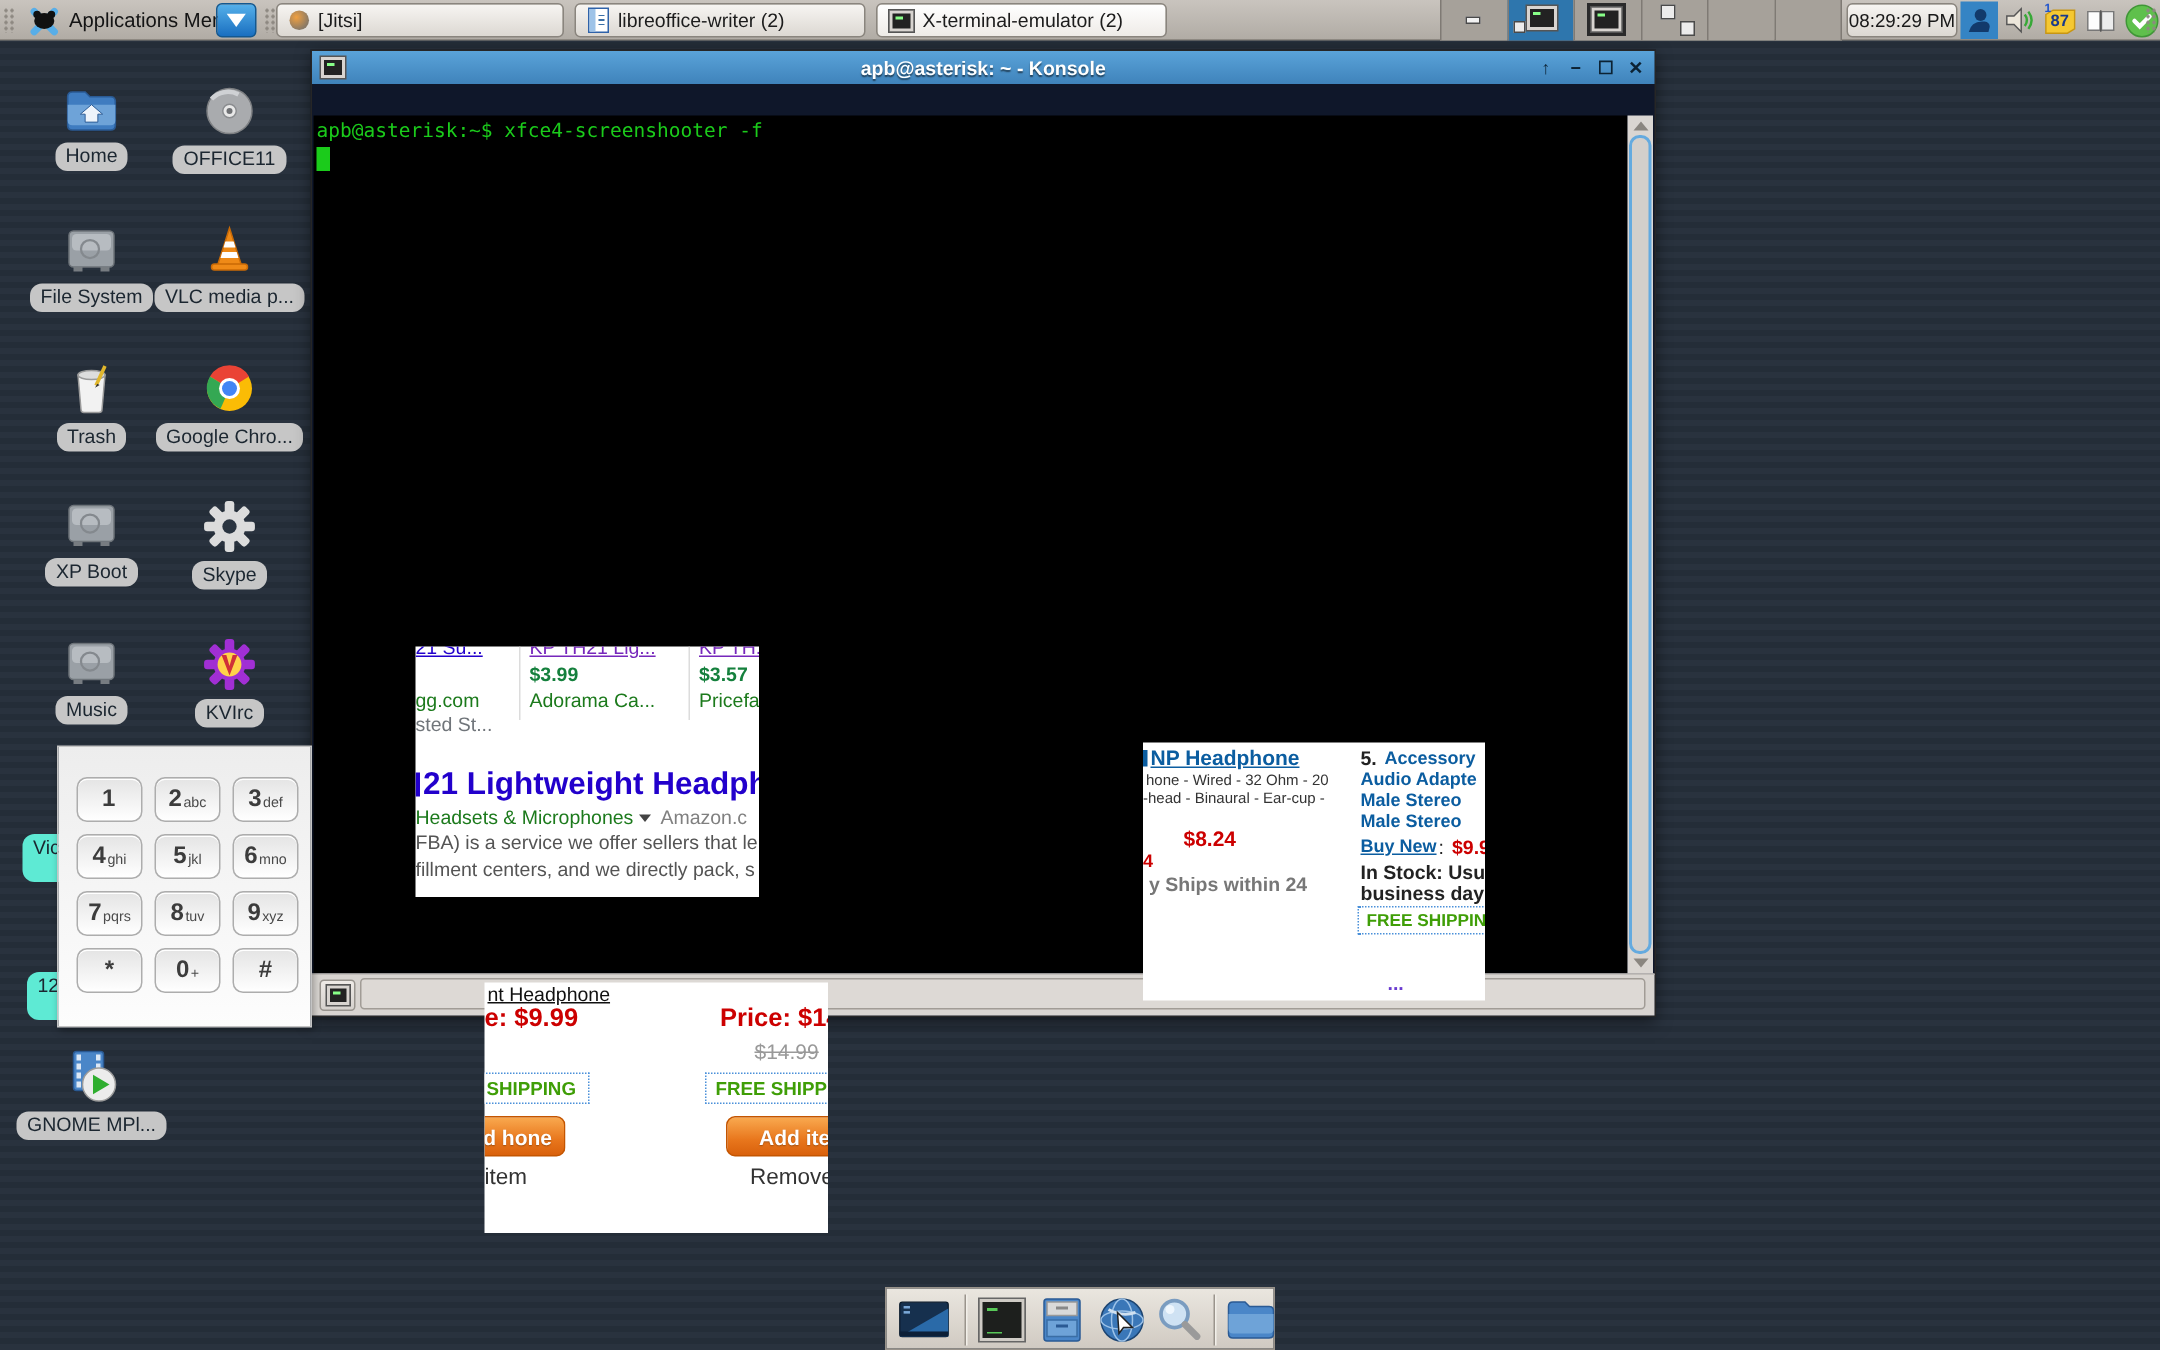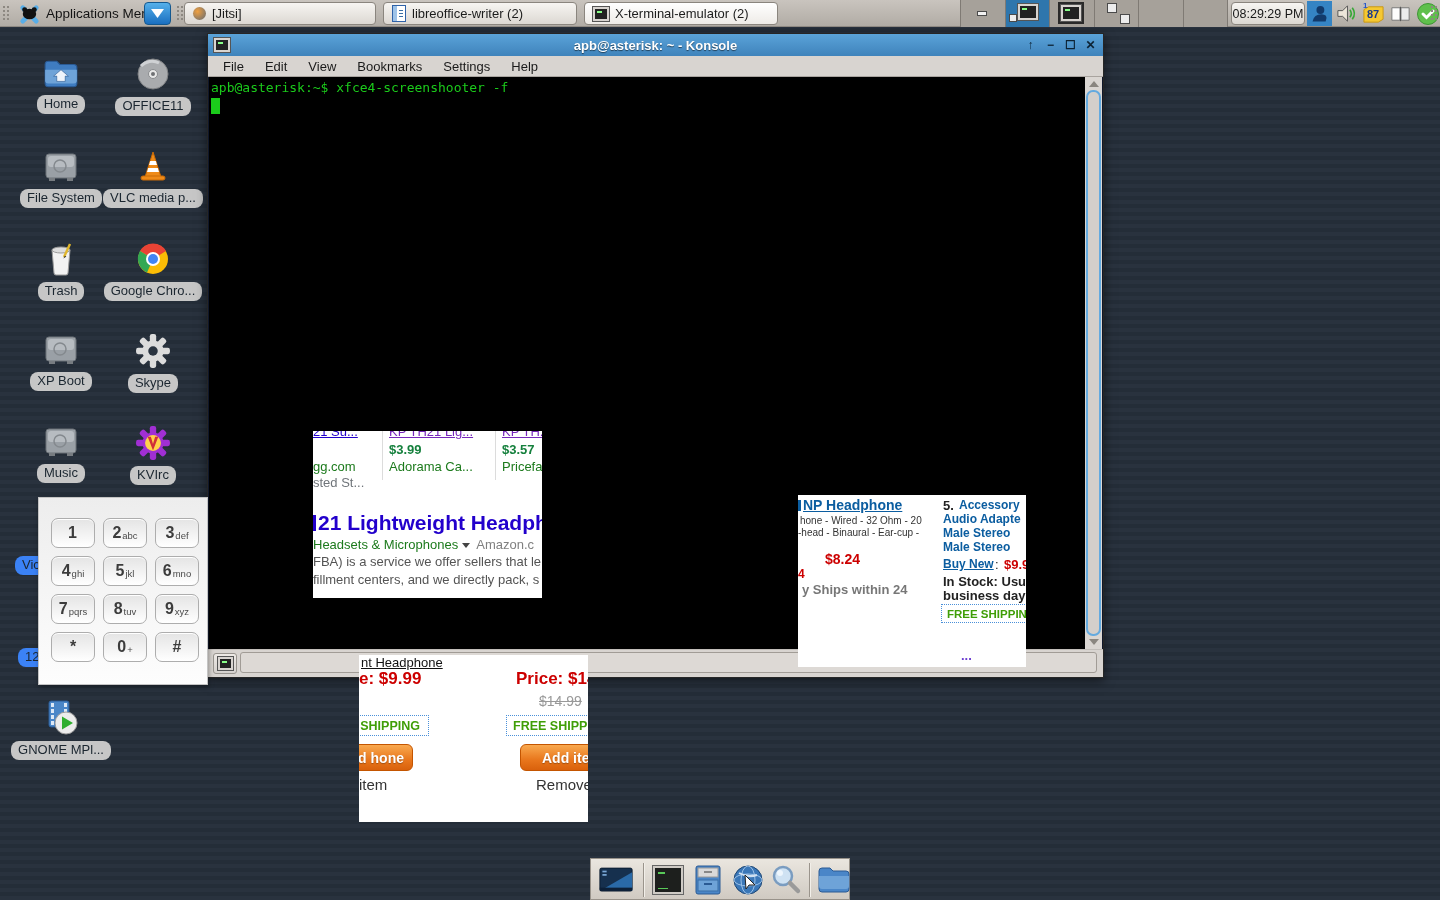--- a/index.html
+++ b/index.html
@@ -46,22 +46,22 @@
   .tray { position:absolute; left:1307px; top:1px; height:25px; display:flex; gap:2px; }
   .tray-item { width:25px; height:25px; display:flex; align-items:center; justify-content:center; position:relative; }
   .tray-item.hl { background:#3584c4; }
   .badge-num { position:absolute; left:6px; top:7px; font-size:11px; font-weight:bold; color:#1a3a8c; }
   .badge-num-small { position:absolute; left:2px; top:0; font-size:8px; font-weight:bold; color:#2255cc; }
 
   
   .desk-icon { position:absolute; width:90px; display:flex; flex-direction:column; align-items:center; z-index:1; }
   .desk-label { margin-top:5px; background:#c6c6c6; color:#1b2630; font-size:13px; border-radius:8px;
     padding:1px 7px 3px; white-space:nowrap; }
-  .pill-partial { position:absolute; background:#3b82f6; color:#1b2630; font-size:13px; border-radius:8px;
-    padding:1px 7px 3px; z-index:1; overflow:hidden; }
+  .pill-partial { position:absolute; background:#5eead4; color:#1b2630; font-size:13px; border-radius:8px;
+    padding:1px 7px 16px; z-index:1; overflow:hidden; }
 
   
   .keypad { position:absolute; left:38px; top:497px; width:170px; height:188px; z-index:20;
     background:linear-gradient(#ededed,#fdfdfd); border:1px solid #c4c4c4; box-shadow:1px 2px 5px rgba(0,0,0,.35); }
   .kp-btn { position:absolute; width:44px; height:30px; border:1px solid #adadad; border-radius:7px;
     background:linear-gradient(#e4e4e4,#ffffff); box-shadow:inset 0 1px 0 #fff;
     display:flex; align-items:center; justify-content:center; gap:1px; }
   .kp-digit { font-size:16px; font-weight:bold; color:#3c3c3c; }
   .kp-letters { font-size:9.5px; color:#4a4a4a; margin-top:4px; }
 
@@ -88,21 +88,21 @@
   .sb-down { bottom:4px; border-top:6px solid #8a8680; }
   .sb-thumb { position:absolute; left:1px; right:1px; top:13px; bottom:13px; background:#d3cfcb;
     border:2px solid #64aadf; border-radius:7px; }
   .bottombar { position:absolute; left:0; right:0; bottom:0; height:28px; background:#d8d4d0; border-top:1px solid #c2beba; }
   .bb-icon-btn { position:absolute; left:5px; top:3px; width:24px; height:21px; border:1px solid #98948e; border-radius:3px;
     background:linear-gradient(#eeeae6,#d5d1cd); display:flex; align-items:center; justify-content:center; }
   .bb-tab { position:absolute; left:32px; right:6px; top:2px; bottom:4px; border:1px solid #a19c96; border-radius:3px;
     background:#ddd9d5; }
 
   
-  .fragment { position:absolute; background:#fff; overflow:hidden; z-index:15;margin-left:36px; }
+  .fragment { position:absolute; background:#fff; overflow:hidden; z-index:15; }
   .frag-a { left:277px; top:431px; width:229px; height:167px; }
   .frag-b { left:762px; top:495px; width:228px; height:172px; }
   .frag-c { left:323px; top:655px; width:229px; height:167px; }
   .card-divider { position:absolute; top:0; width:1px; height:49px; background:#dcdcdc; }
   .g-link { position:absolute; font-size:13px; text-decoration:underline; white-space:nowrap; }
   .g-link.blue { color:var(--link-blue,#2200cc); }
   .g-link.purple { color:var(--visited-purple,#7627bb); }
   .g-price { position:absolute; font-size:13px; font-weight:bold; color:#15803d; }
   .g-seller { position:absolute; font-size:13px; color:var(--seller-green,#1c7a1c); white-space:nowrap; }
   .g-gray { position:absolute; font-size:13px; color:#70757a; white-space:nowrap; }
@@ -382,28 +382,20 @@
   <div class="titlebar">
     <span class="mini-term title-ico"></span>
     <span class="title-text">apb@asterisk: ~ - Konsole</span>
     <span class="tb-controls">
       <span class="tb-btn">↑</span>
       <span class="tb-btn">−</span>
       <span class="tb-btn">☐</span>
       <span class="tb-btn">✕</span>
     </span>
   </div>
-  <div class="menubar">
-    <span class="menu-item">File</span>
-    <span class="menu-item">Edit</span>
-    <span class="menu-item">View</span>
-    <span class="menu-item">Bookmarks</span>
-    <span class="menu-item">Settings</span>
-    <span class="menu-item">Help</span>
-  </div>
   <div class="term-area">
     <span class="term-line">apb@asterisk:~$ xfce4-screenshooter -f</span>
     <span class="term-cursor"></span>
   </div>
   <div class="scrollbar">
     <span class="sb-up"></span>
     <div class="sb-thumb"></div>
     <span class="sb-down"></span>
   </div>
   <div class="bottombar">

